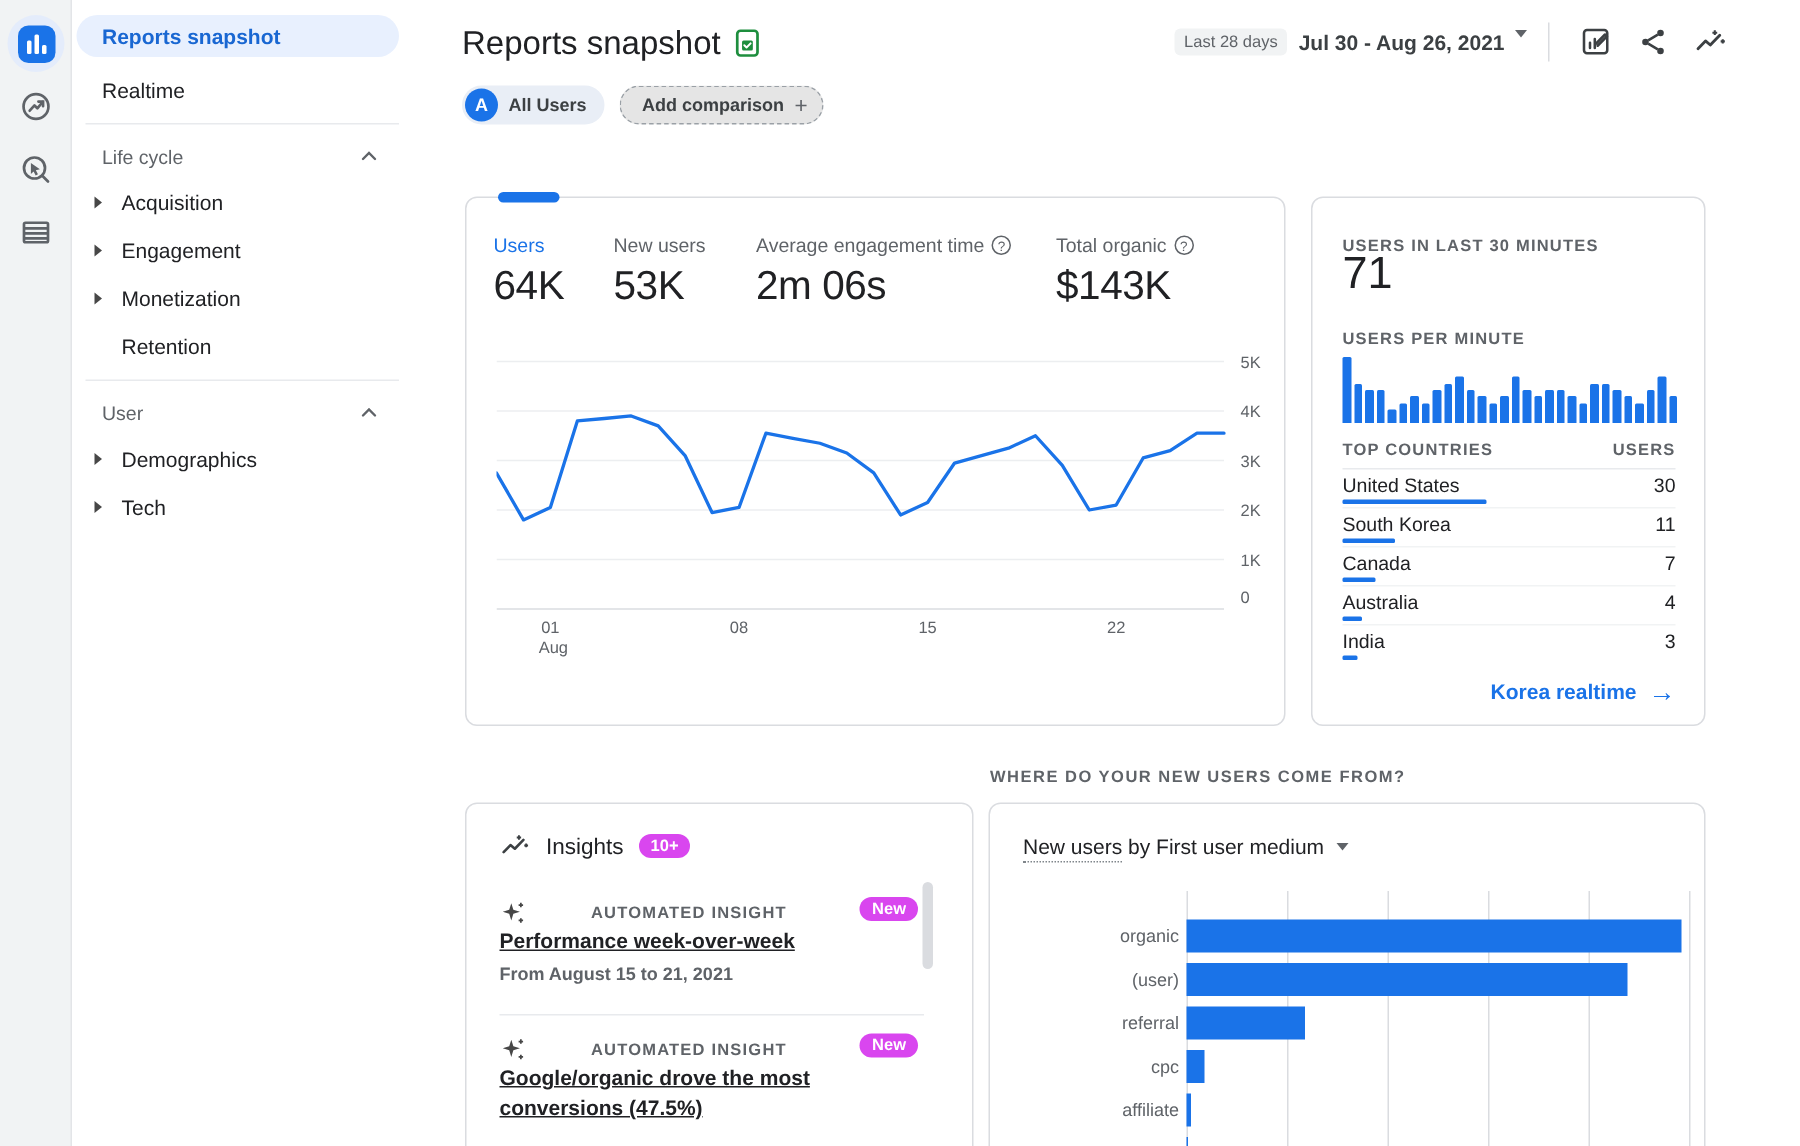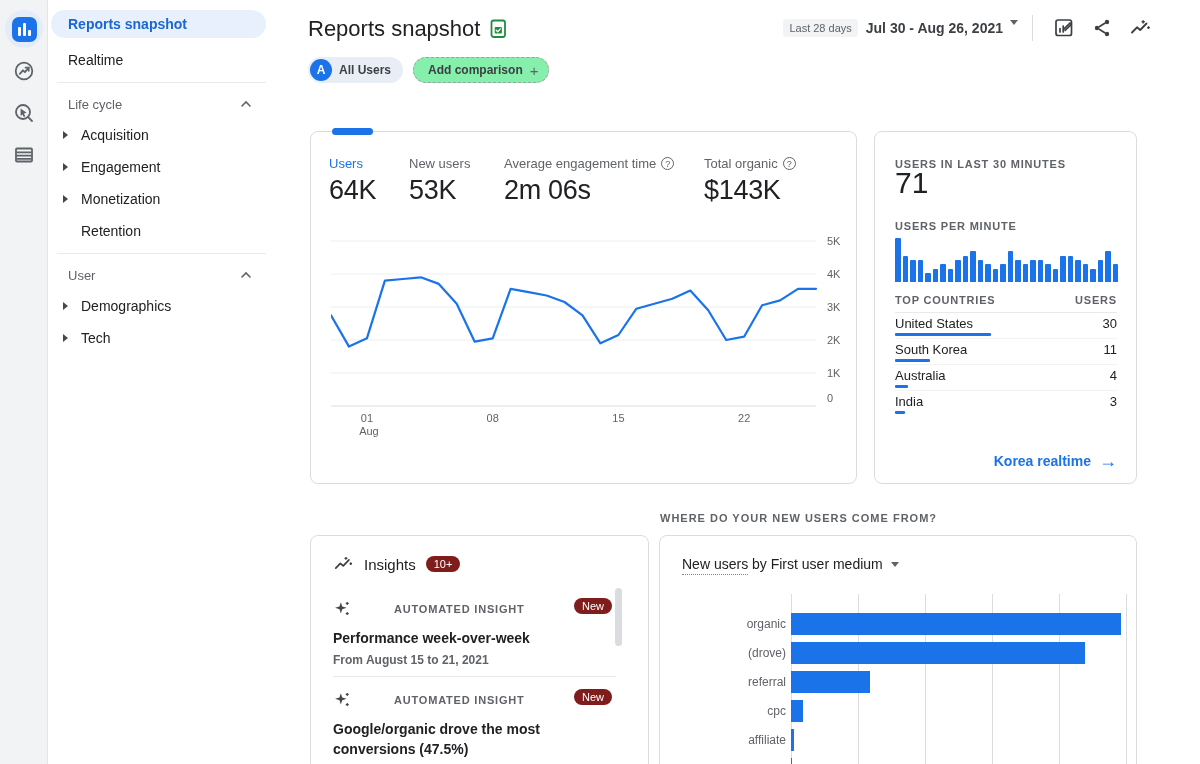--- a/index.html
+++ b/index.html
@@ -48,21 +48,21 @@
   .vdiv { width:1px; height:26px; background:#dadce0; margin:0 12px 0 14px; }
   .icon-btn { background:none; border:none; cursor:pointer; padding:0; margin:0 8px; display:flex; }
 
   .chips { position:absolute; left:20px; top:57px; display:flex; align-items:center; gap:10px; }
   .chip-all-users { display:flex; align-items:center; height:26px; background:#e9eef6;
                     border-radius:13px; padding-right:12px; cursor:pointer; }
   .chip-avatar { width:22px; height:22px; border-radius:50%; background:#1a73e8; color:#fff;
                  font-size:12px; font-weight:bold; display:flex; align-items:center; justify-content:center;
                  margin:2px 7px 2px 2px; }
   .chip-all-users .lbl { font-size:12px; font-weight:bold; color:#3c4043; }
-  .chip-add { display:flex; align-items:center; height:26px; border:1px dashed #9aa0a6; background:#86efac;
+  .chip-add { display:flex; align-items:center; height:26px; border:1px dashed #9aa0a6; background:#e5e5e5;
               border-radius:13px; padding:0 10px 0 14px; cursor:pointer; font-family:inherit; }
   .chip-add .lbl { font-size:12px; font-weight:bold; color:#3c4043; }
   .chip-add .plus { font-size:15px; color:#5f6368; margin-left:7px; font-weight:400; }
 
   .card { position:absolute; background:#fff; border:1px solid #dadce0; border-radius:8px; }
 
   
   .overview-card { left:22px; top:131px; width:547px; height:353px; }
   .tab-indicator { position:absolute; left:21px; top:-4px; width:41px; height:7px;
                    border-radius:4px; background:#1a73e8; }
@@ -95,27 +95,27 @@
   .view-realtime .arrow { font-size:18px; line-height:1; }
 
   
   .section-heading { position:absolute; left:372px; top:512px; font-size:11px; letter-spacing:1px;
                      color:#5f6368; font-weight:bold; }
 
   
   .insights-card { left:22px; top:535px; width:339px; height:290px; }
   .insights-head { position:absolute; left:22px; top:18px; display:flex; align-items:center; gap:10px; }
   .insights-title { font-size:15px; color:#202124; }
-  .badge-pill { background:#7f1d1d; color:#fff; font-size:11px; font-weight:normal;
+  .badge-pill { background:#d946ef; color:#fff; font-size:11px; font-weight:bold;
                 padding:2px 8px; border-radius:10px; }
   .insight-item { position:absolute; left:22px; right:32px; }
   .ai-row { display:flex; align-items:center; gap:8px; position:relative; }
   .ai-kind { font-size:11px; letter-spacing:.8px; color:#5f6368; font-weight:bold;margin-left:36px; }
   .ai-new { position:absolute; right:4px; top:-2px; }
-  .ai-title { font-size:14px; font-weight:bold; color:#202124; margin-top:11px; line-height:1.45; }
+  .ai-title { font-size:14px; font-weight:bold; color:#202124; line-height:1.45;text-decoration:underline; }
   .ai-sub { font-size:12px; color:#5f6368; margin-top:5px;font-weight:bold; }
   .insight-divider { position:absolute; left:22px; right:32px; border-top:1px solid #e8eaed; }
   .scroll-thumb { position:absolute; right:26px; top:52px; width:7px; height:58px;
                   background:#dadce0; border-radius:4px; }
 
   
   .newusers-card { left:371px; top:535px; width:478px; height:300px; }
   .nu-title { position:absolute; left:22px; top:20px; font-size:14px; color:#202124;
               display:flex; align-items:flex-start; gap:8px; cursor:pointer; }
   .nu-title .metric-word { border-bottom:1.5px dotted #80868b; padding-bottom:2px; }
@@ -370,20 +370,25 @@
             <div class="country-name">United States</div>
             <div class="country-bar" style="width: 96px;"></div>
             <div class="country-value">30</div>
           </div>
           <div class="country-row">
             <div class="country-name">South Korea</div>
             <div class="country-bar" style="width: 35.2px;"></div>
             <div class="country-value">11</div>
           </div>
           <div class="country-row">
+            <div class="country-name">Canada</div>
+            <div class="country-bar" style="width: 22.4px;"></div>
+            <div class="country-value">7</div>
+          </div>
+          <div class="country-row">
             <div class="country-name">Australia</div>
             <div class="country-bar" style="width: 12.8px;"></div>
             <div class="country-value">4</div>
           </div>
           <div class="country-row">
             <div class="country-name">India</div>
             <div class="country-bar" style="width: 9.6px;"></div>
             <div class="country-value">3</div>
           </div>
         </div>
@@ -445,21 +450,21 @@
           <i style="left: 0px;"></i>
           <i style="left: 67px;"></i>
           <i style="left: 134px;"></i>
           <i style="left: 201px;"></i>
           <i style="left: 268px;"></i>
           <i style="left: 335px;"></i>
         </div>
       <div id="hbarRows">
           <div class="hbar-row-label" style="top: 77px;">organic</div>
           <div class="hbar-bar" style="top: 77px; width: 330px;"></div>
-          <div class="hbar-row-label" style="top: 106px;">(drove)</div>
+          <div class="hbar-row-label" style="top: 106px;">(user)</div>
           <div class="hbar-bar" style="top: 106px; width: 293.7px;"></div>
           <div class="hbar-row-label" style="top: 135px;">referral</div>
           <div class="hbar-bar" style="top: 135px; width: 79.2px;"></div>
           <div class="hbar-row-label" style="top: 164px;">cpc</div>
           <div class="hbar-bar" style="top: 164px; width: 11.55px;"></div>
           <div class="hbar-row-label" style="top: 193px;">affiliate</div>
           <div class="hbar-bar" style="top: 193px; width: 3.3px;"></div>
           <div class="hbar-row-label" style="top: 222px;">email</div>
           <div class="hbar-bar" style="top: 222px; width: 1.32px;"></div>
         </div>

